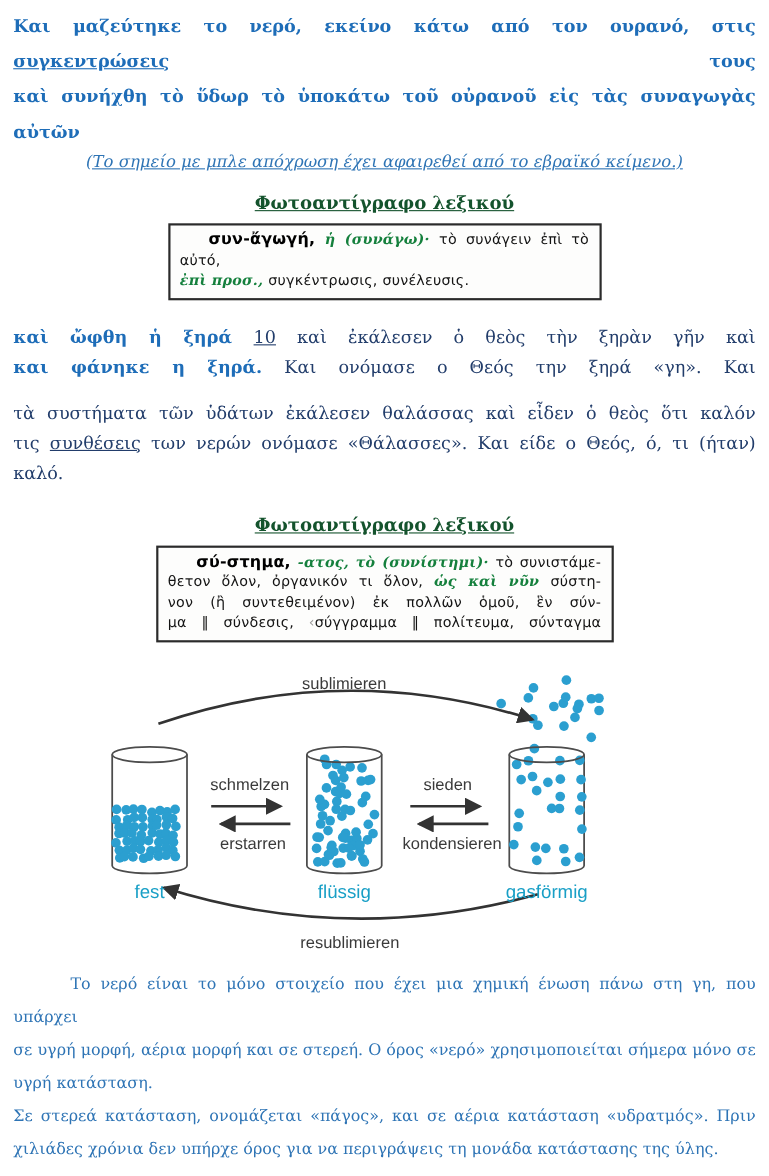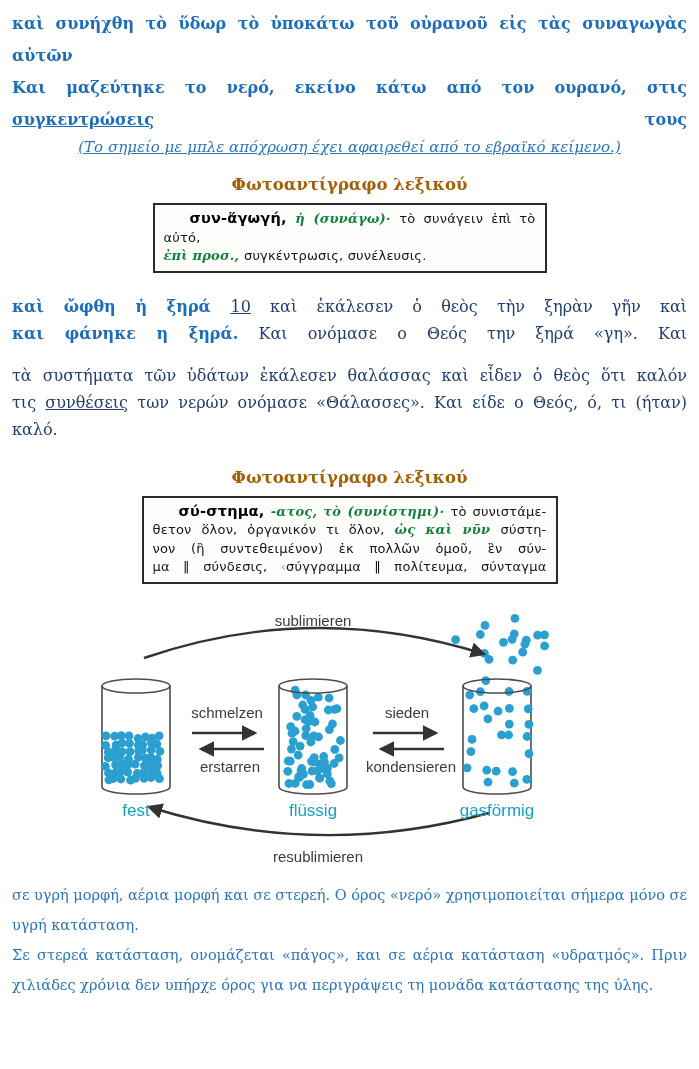--- a/index.html
+++ b/index.html
@@ -20,21 +20,21 @@
   .s-p{color:#2e74b5;}
   .s-bu{color:#2e74b5;text-decoration:underline;}
   .s-d{color:#141414;}
   .s-dh{color:#000;font-weight:bold;font-size:14.5px;}
   .s-di{color:#15803d;font-family:"DejaVu Serif",serif;font-style:italic;font-weight:bold;}
   .s-mark{color:#9a9a9a;}
   
   .verse1{margin-top:2px;}
   .verse1 .tline{font-size:16px;line-height:32px;}
   .note{text-align:center;font-size:15px;line-height:22px;font-style:italic;}
-  .dict-heading{text-align:center;font-weight:bold;color:#a16207;font-size:16.5px;line-height:22px;}
+  .dict-heading{text-align:center;font-weight:bold;color:#14532d;font-size:16.5px;line-height:22px;text-decoration:underline;}
   .h1{margin-top:16px;}
   .h2{margin-top:24px;}
   .dict-box{
     margin:7px auto 0 auto;border:2px solid #2b2b2b;background:#fdfdfc;
     padding:4px 9px 5px 9px;font-family:"DejaVu Sans",sans-serif;
     color:#141414;
   }
   .dict-box .tline{font-size:13px;line-height:18.5px;letter-spacing:0.2px;}
   .dict-box .tline:first-child{text-indent:26px;}
   .dict1{width:372px;}
@@ -48,22 +48,22 @@
   .state-label{font-family:"Liberation Sans","DejaVu Sans",sans-serif;font-size:17px;fill:#189fc6;}
   .paras{margin-top:8px;}
   .paras .tline{font-size:14.5px;line-height:30px;}
 </style>
 </head>
 <body>
 
 <div class="page">
 
   <div class="verse1">
+      <div class="tline"><span class="s-bb">Και μαζεύτηκε το νερό, εκείνο κάτω από τον ουρανό, στις </span><span class="s-bbu">συγκεντρώσεις</span><span class="s-bb"> τους</span></div>
       <div class="tline"><span class="s-bb">καὶ συνήχθη τὸ ὕδωρ τὸ ὑποκάτω τοῦ οὐρανοῦ εἰς τὰς συναγωγὰς αὐτῶν</span></div>
-      <div class="tline"><span class="s-bb">Και μαζεύτηκε το νερό, εκείνο κάτω από τον ουρανό, στις </span><span class="s-bbu">συγκεντρώσεις</span><span class="s-bb"> τους</span></div>
     </div>
 
   <div class="note">
     <span class="s-bu">(Το σημείο με μπλε απόχρωση έχει αφαιρεθεί από το εβραϊκό κείμενο.)</span>
   </div>
 
   <div class="dict-heading h1">Φωτοαντίγραφο λεξικού</div>
 
   <div class="dict-box dict1">
       <div class="tline"><span class="s-dh">συν-ἄγωγή,</span><span class="s-di"> ἡ (συνάγω)· </span><span class="s-d">τὸ συνάγειν ἐπὶ τὸ αὐτό,</span></div>
@@ -298,20 +298,21 @@
         <text class="proc-label" x="278" y="268">resublimieren</text>
         <text class="state-label" x="96" y="222">fest</text>
         <text class="state-label" x="273" y="222">flüssig</text>
         <text class="state-label" x="457" y="222">gasförmig</text>
       </g>
     </svg>
   </div>
 
   <div class="paras">
     <div>
+        <div class="tline indent"><span class="s-p">Το νερό είναι το μόνο στοιχείο που έχει μια χημική ένωση πάνω στη γη, που υπάρχει</span></div>
         <div class="tline"><span class="s-p">σε υγρή μορφή, αέρια μορφή και σε στερεή. Ο όρος «νερό» χρησιμοποιείται σήμερα μόνο σε</span></div>
         <div class="tline nojust"><span class="s-p">υγρή κατάσταση.</span></div>
       </div>
     <div>
         <div class="tline"><span class="s-p">Σε στερεά κατάσταση, ονομάζεται «πάγος», και σε αέρια κατάσταση «υδρατμός». Πριν</span></div>
         <div class="tline nojust"><span class="s-p">χιλιάδες χρόνια δεν υπήρχε όρος για να περιγράψεις τη μονάδα κατάστασης της ύλης.</span></div>
       </div>
 
   </div>
 

